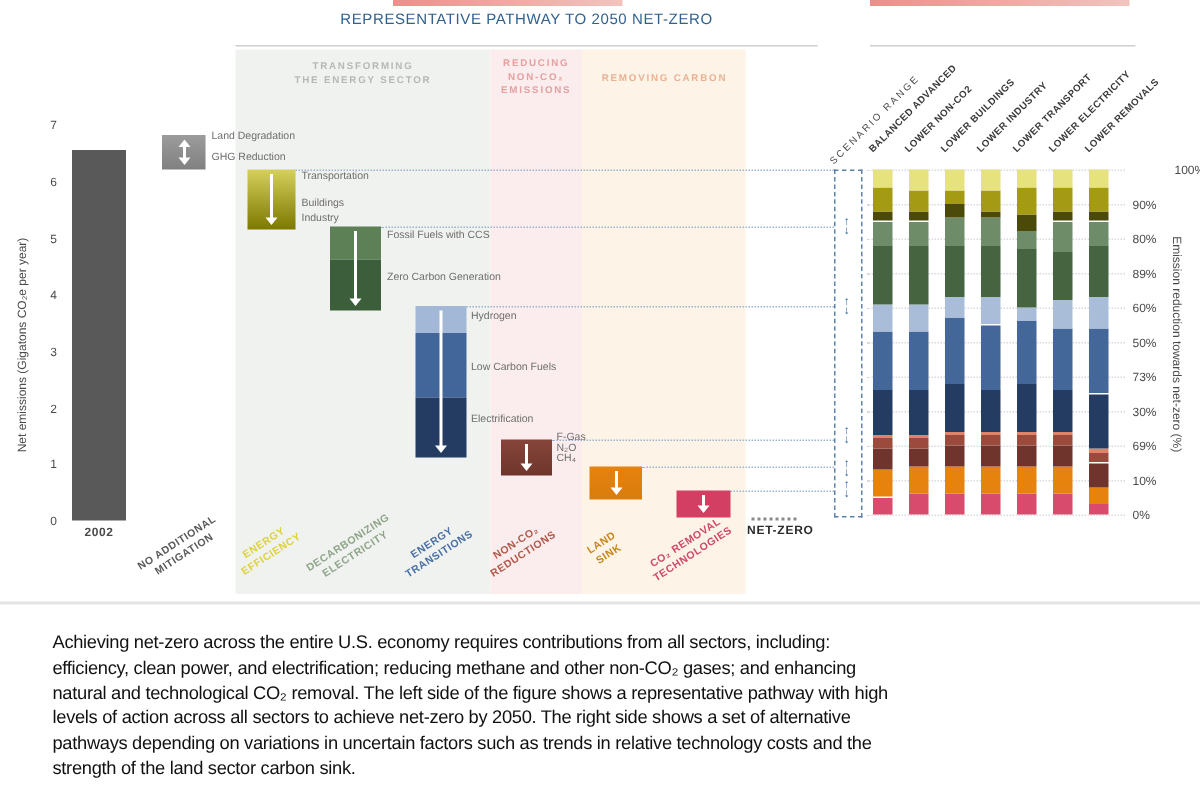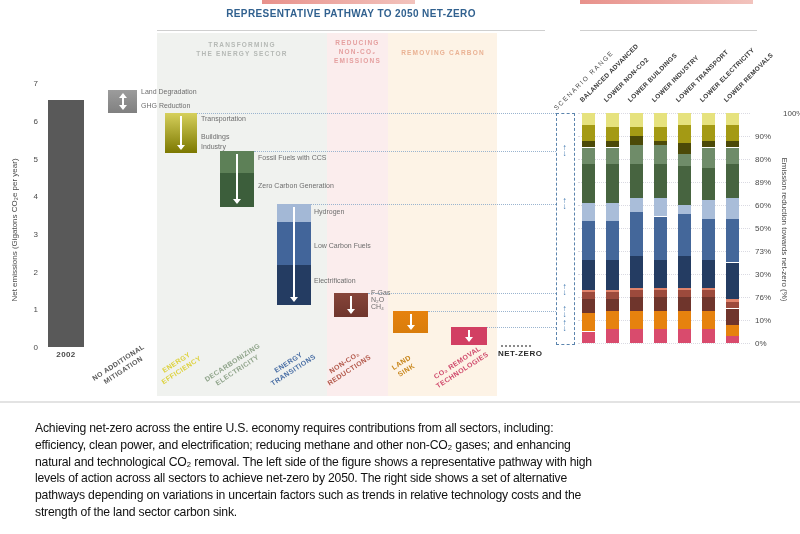--- a/index.html
+++ b/index.html
@@ -2,21 +2,21 @@
 <html><head>
 <meta charset="utf-8">
 <style>
   html,body{margin:0;padding:0;background:#fff;}
   .page{position:relative;width:800px;height:534px;background:#ffffff;overflow:hidden;
         font-family:"Liberation Sans","DejaVu Sans",sans-serif;}
   .abs{position:absolute;}
   
   .strip{position:absolute;top:0;height:4px;background:linear-gradient(90deg,#e8918b,#f2c3bd);}
   
-  .hdr{position:absolute;top:8px;font-size:10px;font-weight:bold;letter-spacing:.4px;
+  .hdr{position:absolute;top:8px;font-size:10px;font-weight:normal;letter-spacing:.4px;
        color:#31618f;text-align:center;}
   .hdr-line{position:absolute;top:30px;height:1px;background:#cfcfcf;}
   
   .band{position:absolute;top:33px;height:363px;}
   .band-label{position:absolute;font-size:6.5px;font-weight:bold;letter-spacing:1.2px;
               text-align:center;white-space:pre-line;line-height:9px;}
   
   .tick{position:absolute;font-size:8px;color:#4a4a4a;}
   .axis-label{position:absolute;font-size:8px;color:#4a4a4a;white-space:nowrap;}
   
@@ -89,21 +89,21 @@
       <div class="tick" style="left: 28px; width: 10px; text-align: right; top: 343px;">0</div>
       <div class="tick" style="left: 28px; width: 10px; text-align: right; top: 305.34px;">1</div>
       <div class="tick" style="left: 28px; width: 10px; text-align: right; top: 267.68px;">2</div>
       <div class="tick" style="left: 28px; width: 10px; text-align: right; top: 230.02px;">3</div>
       <div class="tick" style="left: 28px; width: 10px; text-align: right; top: 192.36px;">4</div>
       <div class="tick" style="left: 28px; width: 10px; text-align: right; top: 154.7px;">5</div>
       <div class="tick" style="left: 28px; width: 10px; text-align: right; top: 117.04px;">6</div>
       <div class="tick" style="left: 28px; width: 10px; text-align: right; top: 79.38px;">7</div>
       <div class="tick" style="left: 755px; top: 339px;">0%</div>
       <div class="tick" style="left: 755px; top: 316px;">10%</div>
-      <div class="tick" style="left: 755px; top: 293px;">76%</div>
+      <div class="tick" style="left: 755px; top: 293px;">69%</div>
       <div class="tick" style="left: 755px; top: 270px;">30%</div>
       <div class="tick" style="left: 755px; top: 247px;">73%</div>
       <div class="tick" style="left: 755px; top: 224px;">50%</div>
       <div class="tick" style="left: 755px; top: 201px;">60%</div>
       <div class="tick" style="left: 755px; top: 178px;">89%</div>
       <div class="tick" style="left: 755px; top: 155px;">80%</div>
       <div class="tick" style="left: 755px; top: 132px;">90%</div>
       <div class="tick" style="left: 755px; top: 109px; margin-left: 28px;">100%</div>
       <div class="connector" style="left: 197px; width: 359px; top: 112.755px;"></div>
       <div class="connector" style="left: 254px; width: 302px; top: 151.168px;"></div>

